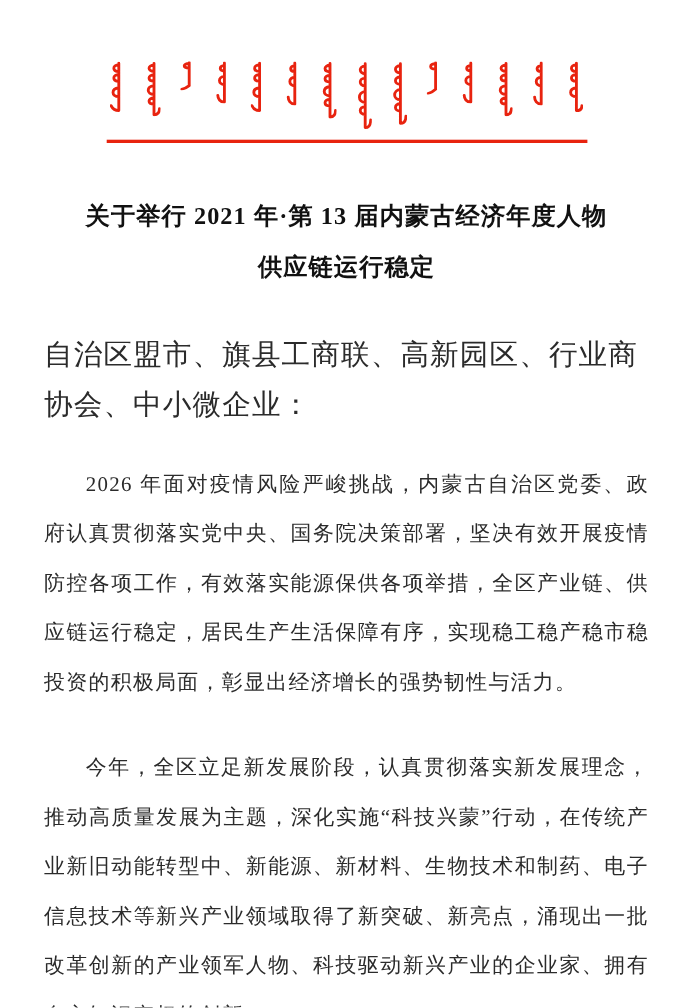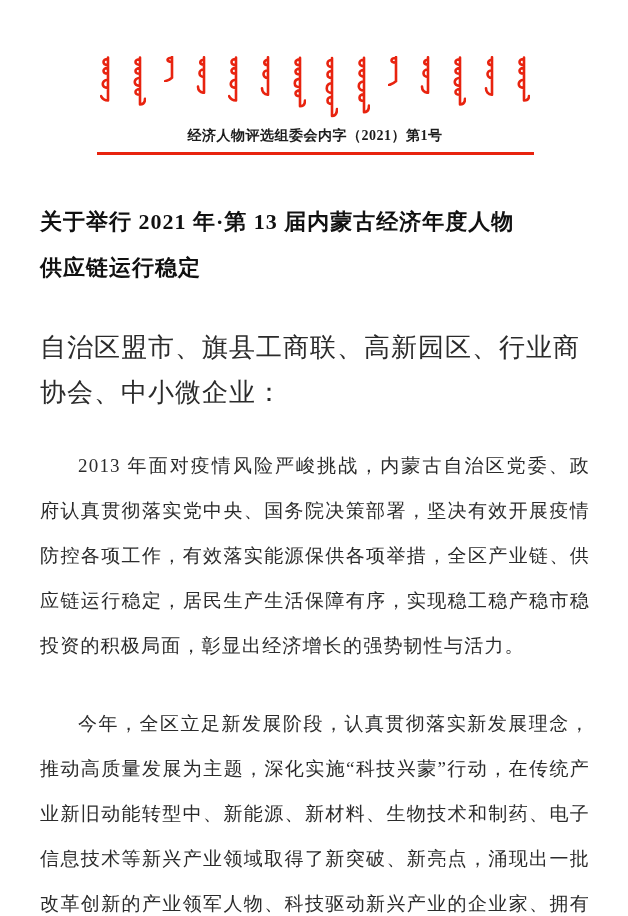--- a/index.html
+++ b/index.html
@@ -55,20 +55,21 @@
   .red-rule {
     width: 437px;
     height: 3px;
     background: var(--red);
     border: none;
     margin: 7px auto 0 auto;
   }
   
   .doc-title {
     margin-top: 44px;
+    text-align: center;
     font-size: 22px;
     font-weight: 700;
     color: #111111;
     line-height: 46px;
     letter-spacing: 1px;
   }
   
   .addressee {
     margin-top: 34px;
     font-size: 26px;
@@ -134,29 +135,28 @@
         </svg>
       <svg width="14" height="40" viewBox="0 0 14 62" preserveAspectRatio="none">
           <path d="M8 2 V60 M8 6 C3 6 3 14 8 14 M8 22 C2 22 2 34 8 34 M8 60 C4 60 2 55 2 50"></path>
         </svg>
       <svg width="14" height="46" viewBox="0 0 14 62" preserveAspectRatio="none">
           <path d="M8 2 V60 M8 4 C2 4 2 12 8 12 M8 16 C2 16 2 24 8 24 M8 32 C1 33 1 43 8 43 M8 60 C12 60 13 57 13 54"></path>
         </svg>
     </div>
 
 
-    <div class="doc-number">经济人物评选组委会内字（2021）第1号</div>
 
     <hr class="red-rule">
   </div>
 
   <div class="doc-title">
     <div>关于举行 2021 年·第 13 届内蒙古经济年度人物</div>
     <div>供应链运行稳定</div>
   </div>
 
   <div class="addressee">自治区盟市、旗县工商联、高新园区、行业商协会、中小微企业：</div>
 
-  <p class="para">2013 年面对疫情风险严峻挑战，内蒙古自治区党委、政府认真贯彻落实党中央、国务院决策部署，坚决有效开展疫情防控各项工作，有效落实能源保供各项举措，全区产业链、供应链运行稳定，居民生产生活保障有序，实现稳工稳产稳市稳投资的积极局面，彰显出经济增长的强势韧性与活力。</p>
+  <p class="para">2026 年面对疫情风险严峻挑战，内蒙古自治区党委、政府认真贯彻落实党中央、国务院决策部署，坚决有效开展疫情防控各项工作，有效落实能源保供各项举措，全区产业链、供应链运行稳定，居民生产生活保障有序，实现稳工稳产稳市稳投资的积极局面，彰显出经济增长的强势韧性与活力。</p>
 
   <p class="para">今年，全区立足新发展阶段，认真贯彻落实新发展理念，推动高质量发展为主题，深化实施“科技兴蒙”行动，在传统产业新旧动能转型中、新能源、新材料、生物技术和制药、电子信息技术等新兴产业领域取得了新突破、新亮点，涌现出一批改革创新的产业领军人物、科技驱动新兴产业的企业家、拥有自主知识产权的创新</p>
 
 </div>
 
 </body></html>

